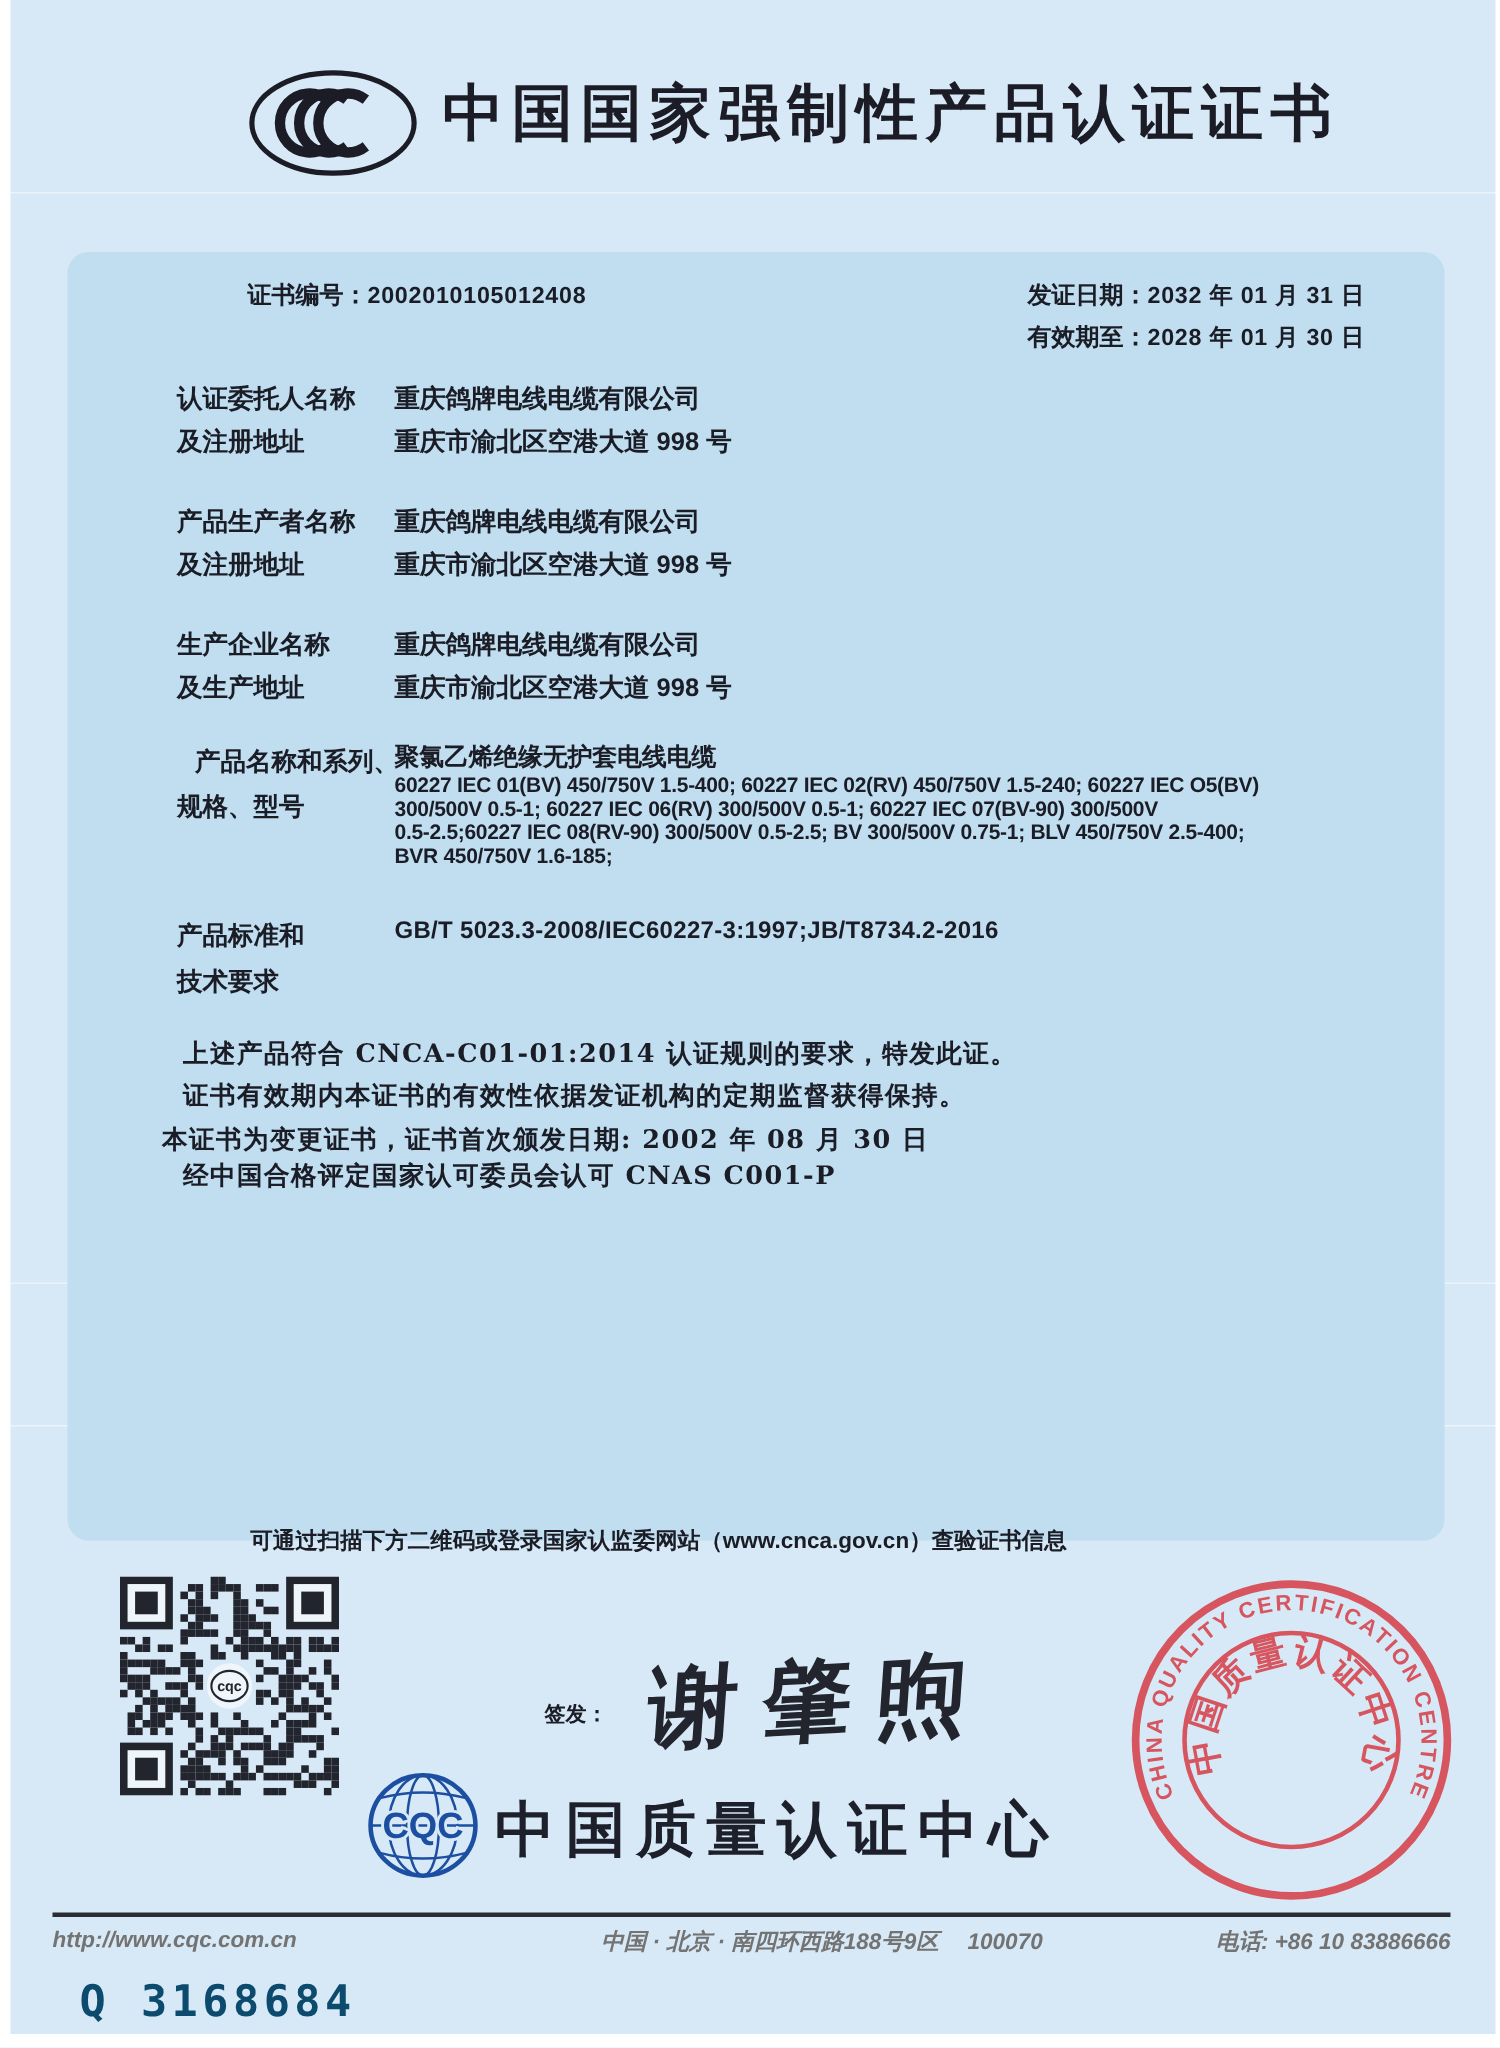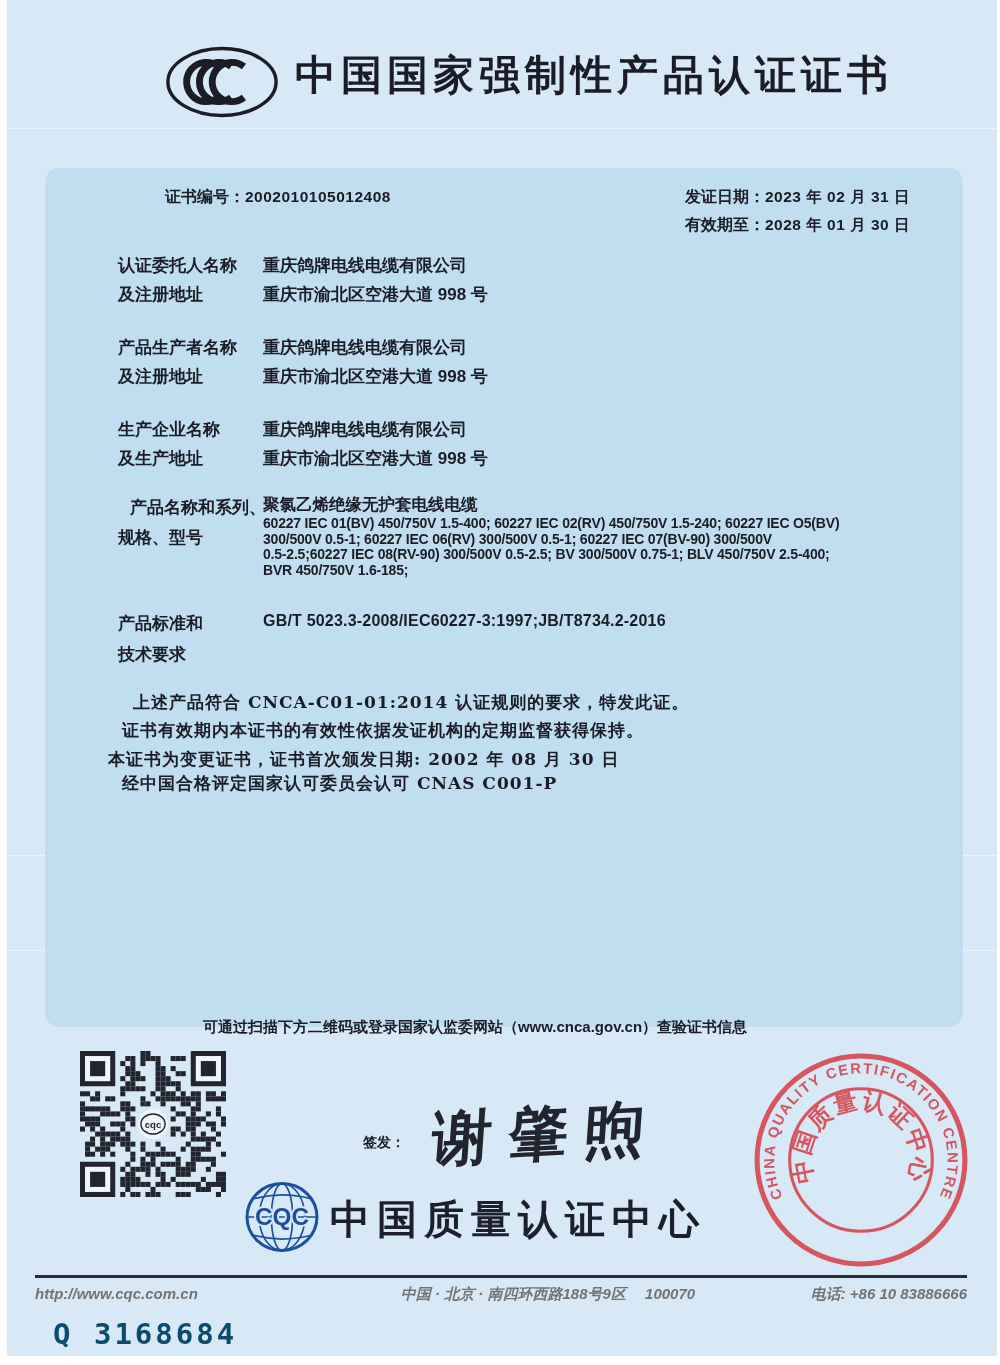--- a/index.html
+++ b/index.html
@@ -23,21 +23,21 @@
   .meta-line .num { font-family:"Liberation Sans", sans-serif; font-weight:600; font-size:15.5px; letter-spacing:0.5px; }
 
   .flabel { font-size:17px; font-weight:700; white-space:nowrap; }
   .fvalue { font-size:17px; font-weight:600; white-space:nowrap; }
 
   .models { width:652px; font-size:14px; font-weight:600; line-height:15.5px; letter-spacing:-0.2px; white-space:nowrap; }
   .stdval { font-size:16px; font-weight:600; letter-spacing:0.2px; white-space:nowrap; }
 
   .stmt { font-family:"DejaVu Serif", serif; font-size:17px; font-weight:600; letter-spacing:1px; white-space:nowrap; }
 
-  .note { width:878px; text-align:center; font-size:15px; font-weight:600;margin-left:36px; }
+  .note { width:878px; text-align:center; font-size:15px; font-weight:600; }
 
   .sign-label { font-family:"DejaVu Serif", serif; font-size:14px; font-weight:600; }
   .signature { font-family:"DejaVu Serif", serif; font-size:60px; font-weight:700; letter-spacing:16px;
                color:#22242e; transform:rotate(-3deg) skewX(-7deg); white-space:nowrap; }
   .orgname { font-size:40px; font-weight:600; letter-spacing:7px; color:#1d1f2b; white-space:nowrap; }
 
   
   .footer-line { position:absolute; left:35px; top:1275px; width:932px; height:3px; background:#2b2c33; }
   .footer-text { font-size:15px; font-weight:600; color:#737373; white-space:nowrap;font-style:italic; }
   .addr-center { width:1000px; text-align:center; }
@@ -65,21 +65,21 @@
     </svg>
   </div>
   <div class="abs title" style="left:295px;top:48px;">中国国家强制性产品认证证书</div>
 
   <div class="panel"></div>
 
   <div class="abs meta-line kai" style="left:165px;top:187px;">
     <span>证书编号：</span><span class="num">2002010105012408</span>
   </div>
   <div class="abs meta-line kai" style="left:685px;top:187px;">
-    <span>发证日期：</span><span class="num">2023 年 02 月 31 日</span>
+    <span>发证日期：</span><span class="num">2032 年 01 月 31 日</span>
   </div>
   <div class="abs meta-line kai" style="left:685px;top:215px;text-align:center;">
     <span>有效期至：</span><span class="num">2028 年 01 月 30 日</span>
   </div>
 
   <div class="abs flabel" style="left:118px;top:254px;">认证委托人名称</div>
   <div class="abs fvalue" style="left:263px;top:254px;">重庆鸽牌电线电缆有限公司</div>
   <div class="abs flabel" style="left:118px;top:283px;">及注册地址</div>
   <div class="abs fvalue" style="left:263px;top:283px;">重庆市渝北区空港大道 998 号</div>
 
@@ -100,21 +100,21 @@
     <div>60227 IEC 01(BV) 450/750V 1.5-400; 60227 IEC 02(RV) 450/750V 1.5-240; 60227 IEC O5(BV)</div>
     <div>300/500V 0.5-1; 60227 IEC 06(RV) 300/500V 0.5-1; 60227 IEC 07(BV-90) 300/500V</div>
     <div>0.5-2.5;60227 IEC 08(RV-90) 300/500V 0.5-2.5; BV 300/500V 0.75-1; BLV 450/750V 2.5-400;</div>
     <div>BVR 450/750V 1.6-185;</div>
   </div>
 
   <div class="abs flabel" style="left:118px;top:612px;">产品标准和</div>
   <div class="abs flabel" style="left:118px;top:643px;">技术要求</div>
   <div class="abs stdval" style="left:263px;top:612px;">GB/T 5023.3-2008/IEC60227-3:1997;JB/T8734.2-2016</div>
 
-  <div class="abs stmt" style="left:133px;top:691px;">上述产品符合 CNCA-C01-01:2014 认证规则的要求，特发此证。</div>
+  <div class="abs stmt" style="left:122px;top:691px;">上述产品符合 CNCA-C01-01:2014 认证规则的要求，特发此证。</div>
   <div class="abs stmt" style="left:122px;top:719px;">证书有效期内本证书的有效性依据发证机构的定期监督获得保持。</div>
   <div class="abs stmt" style="left:108px;top:748px;">本证书为变更证书，证书首次颁发日期: 2002 年 08 月 30 日</div>
   <div class="abs stmt" style="left:122px;top:772px;">经中国合格评定国家认可委员会认可 CNAS C001-P</div>
 
   <div class="abs note" style="left:0;top:1018px;">可通过扫描下方二维码或登录国家认监委网站（www.cnca.gov.cn）查验证书信息</div>
 
   <div class="abs" style="left:80px;top:1051px;width:146px;height:146px;">
     <svg width="146" height="146" viewBox="0 0 145 145">
         <rect x="60" y="0" width="5" height="5" fill="#23252e"></rect>
         <rect x="65" y="0" width="5" height="5" fill="#23252e"></rect>

